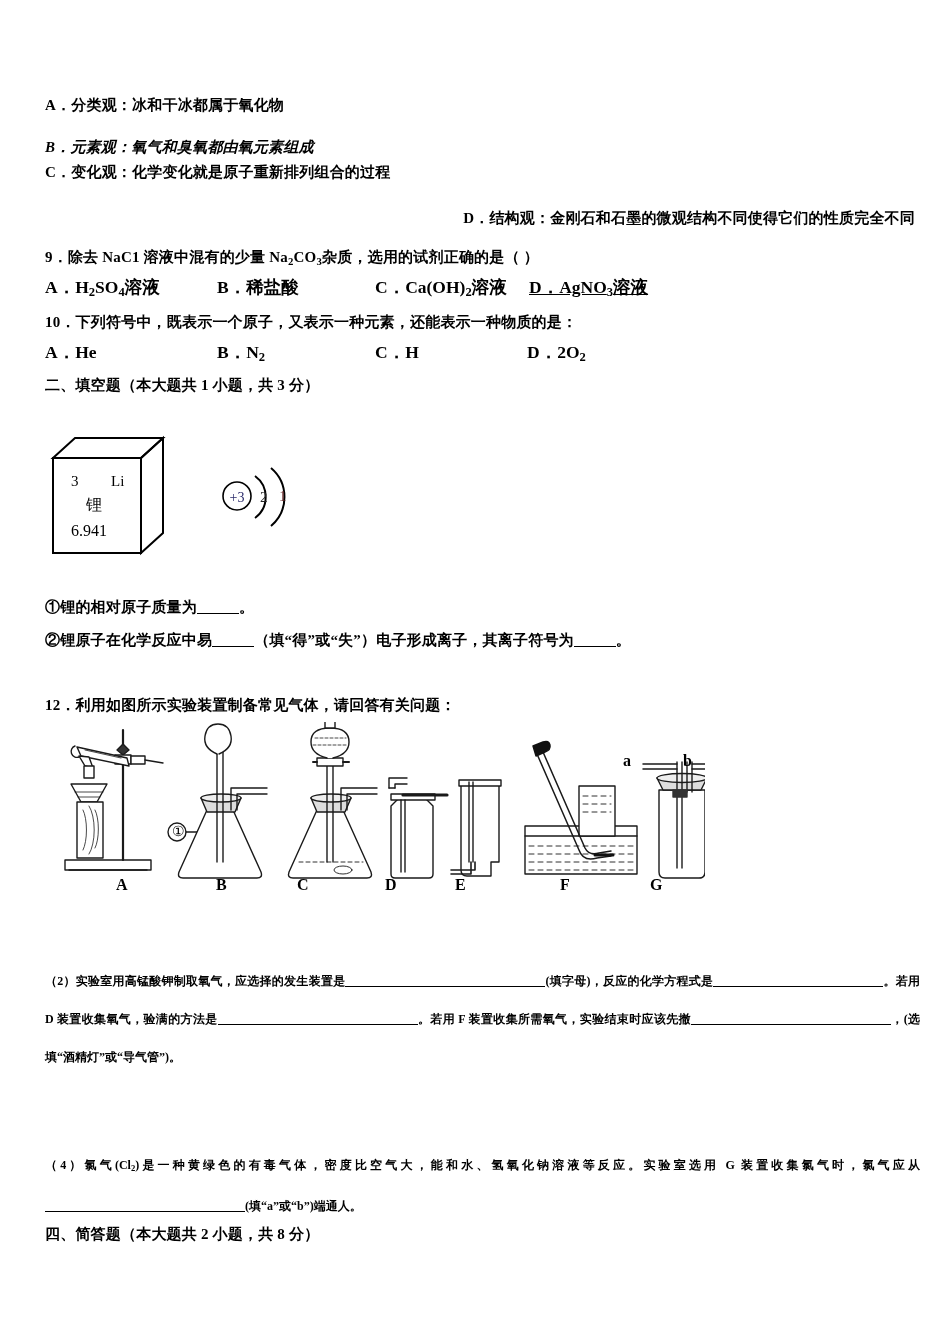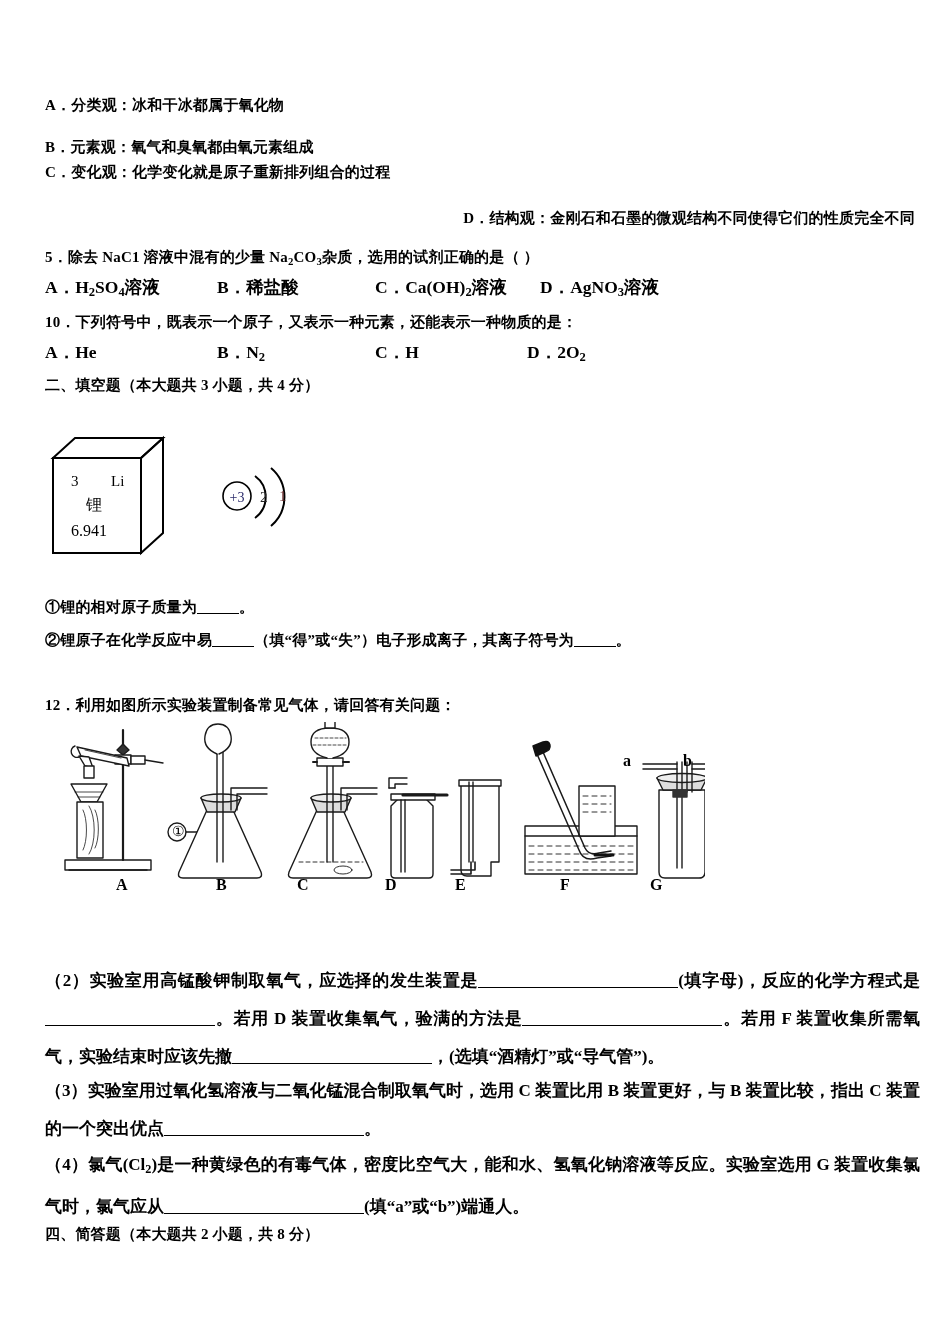--- a/index.html
+++ b/index.html
@@ -66,79 +66,79 @@
   .figlabel {
     position: absolute;
     font-size: 16px;
     font-weight: bold;
     font-family: "Liberation Serif", serif;
   }
   .para {
     position: absolute;
     left: 45px;
     width: 875px;
-    font-size: 17px;
+    font-size: 12px;
     font-weight: bold;
     line-height: 38px;
     text-align: justify;
   }
 </style>
 </head>
 <body>
 
 <div class="page">
 
   <div class="line" style="top:93px;">
     <span>A．</span><span>分类观：冰和干冰都属于氧化物</span>
   </div>
-  <div class="line" style="top:135px;">
+  <div class="line" style="top:135px;font-style:italic;">
     <span>B．</span><span>元素观：氧气和臭氧都由氧元素组成</span>
   </div>
   <div class="line" style="top:160px;">
     <span>C．</span><span>变化观：化学变化就是原子重新排列组合的过程</span>
   </div>
   <div class="line" style="top:206px;text-align:right;">
     <span>D．</span><span>结构观：金刚石和石墨的微观结构不同使得它们的性质完全不同</span>
   </div>
 
   <div class="line" style="top:245px;">
-    <span>5．除去 NaC1 溶液中混有的少量 Na</span><sub>2</sub><span>CO</span><sub>3</sub><span>杂质，选用的试剂正确的是（  ）</span>
+    <span>9．除去 NaC1 溶液中混有的少量 Na</span><sub>2</sub><span>CO</span><sub>3</sub><span>杂质，选用的试剂正确的是（  ）</span>
   </div>
   <div class="opt-row" style="top:275px; height:24px;">
     <span class="opt" style="left:0px;">
       <span>A．H</span><sub>2</sub><span>SO</span><sub>4</sub><span>溶液</span>
     </span>
     <span class="opt" style="left:172px;">
       <span>B．稀盐酸</span>
     </span>
     <span class="opt" style="left:330px;">
       <span>C．Ca(OH)</span><sub>2</sub><span>溶液</span>
     </span>
-    <span class="opt" style="left:495px;">
+    <span class="opt" style="left:484px;text-decoration:underline;">
       <span>D．AgNO</span><sub>3</sub><span>溶液</span>
     </span>
   </div>
 
   <div class="line" style="top:310px;">10．下列符号中，既表示一个原子，又表示一种元素，还能表示一种物质的是：</div>
   <div class="opt-row" style="top:340px; height:24px;">
     <span class="opt" style="left:0px;">
       <span>A．He</span><sub></sub>
     </span>
     <span class="opt" style="left:172px;">
       <span>B．N</span><sub>2</sub>
     </span>
     <span class="opt" style="left:330px;">
       <span>C．H</span><sub></sub>
     </span>
     <span class="opt" style="left:482px;text-align:center;">
       <span>D．2O</span><sub>2</sub>
     </span>
   </div>
 
-  <div class="line sec-head" style="top:373px;">二、填空题（本大题共 3 小题，共 4 分）</div>
+  <div class="line sec-head" style="top:373px;">二、填空题（本大题共 1 小题，共 3 分）</div>
 
   <div class="fig" style="left:45px; top:428px;">
     <svg width="290" height="150" viewBox="0 0 290 150">
 
       <g fill="none" stroke="#000" stroke-width="2">
         <rect x="8" y="30" width="88" height="95"></rect>
         <polygon points="8,30 30,10 118,10 96,30"></polygon>
         <polygon points="96,30 118,10 118,105 96,125"></polygon>
       </g>
       <text x="26" y="58" font-family="Liberation Serif, serif" font-size="15" fill="#000">3</text>
@@ -328,23 +328,20 @@
   <div class="figlabel" style="left:385px; top:876px;">D</div>
   <div class="figlabel" style="left:455px; top:876px;">E</div>
   <div class="figlabel" style="left:560px; top:876px;">F</div>
   <div class="figlabel" style="left:650px; top:876px;">G</div>
 
 
   <div class="para" style="top:962px;">
     <span>（2）实验室用高锰酸钾制取氧气，应选择的发生装置是</span><span class="blank b-xl"></span><span>(填字母)，反应的化学方程式是</span><span class="blank b-lg"></span><span>。若用 D 装置收集氧气，验满的方法是</span><span class="blank b-xl"></span><span>。若用 F 装置收集所需氧气，实验结束时应该先撤</span><span class="blank b-xl"></span><span>，(选填“酒精灯”或“导气管”)。</span>
   </div>
 
-  <div class="para" style="top:1072px;">
-    <span>（3）实验室用过氧化氢溶液与二氧化锰混合制取氧气时，选用 C 装置比用 B 装置更好，与 B 装置比较，指出 C 装置的一个突出优点</span><span class="blank b-xl"></span><span>。</span>
-  </div>
 
   <div class="para" style="top:1146px;">
     <span>（4）氯气(Cl</span><sub>2</sub><span>)是一种黄绿色的有毒气体，密度比空气大，能和水、氢氧化钠溶液等反应。实验室选用 G 装置收集氯气时，氯气应从</span><span class="blank b-xl"></span><span>(填“a”或“b”)端通人。</span>
   </div>
 
   <div class="line sec-head" style="top:1222px;">四、简答题（本大题共 2 小题，共 8 分）</div>
 
 </div>
 
 </body></html>

